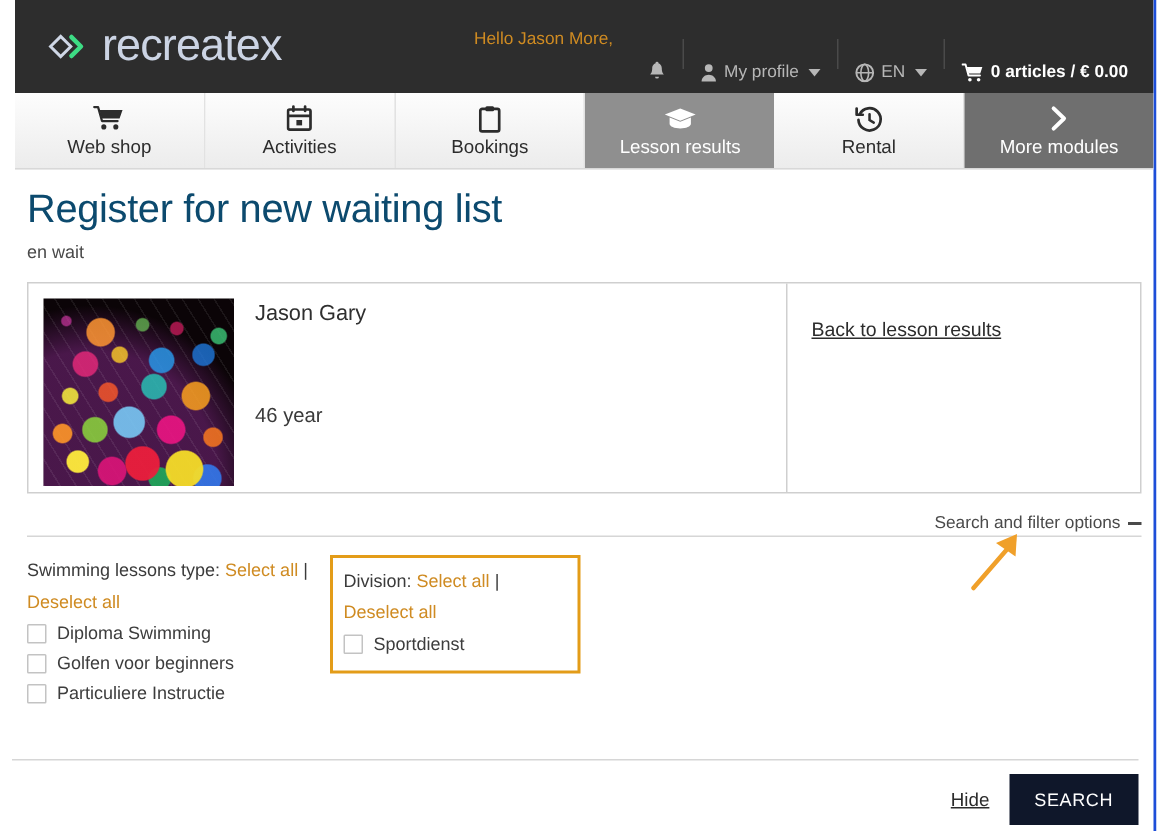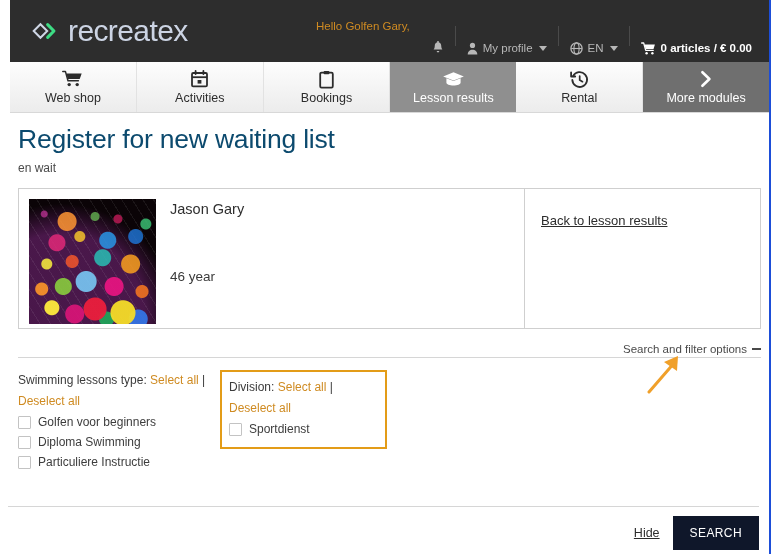--- a/index.html
+++ b/index.html
@@ -328,21 +328,21 @@
     <div class="logo-wrap">
       <span class="ic">
         <svg class="logo-mark" viewBox="0 0 40 32">
           <path d="M13 16 L20.5 8.5 L28 16 L20.5 23.5 Z" fill="none" stroke="#cfd7e6" stroke-width="2.2"></path>
           <path d="M28.5 9 L35.5 16 L28.5 23" fill="none" stroke="#3ddc84" stroke-width="3.4" stroke-linecap="round" stroke-linejoin="round"></path>
         </svg>
       </span>
       <span class="logo-text">recreatex</span>
     </div>
 
-    <div class="hello">Hello Golfen Gary,</div>
+    <div class="hello">Hello Jason More,</div>
 
     <div class="topnav">
 
       <div class="tn-item">
         <span class="ic">
           <svg width="12" height="14" viewBox="0 0 12 14">
             <path d="M6 1.2c-2 0-3.2 1.4-3.2 3.3 0 2.9-1 3.6-1.3 4.1h9c-.3-.5-1.3-1.2-1.3-4.1C9.2 2.6 8 1.2 6 1.2z" fill="#b7b7b7"></path>
             <circle cx="6" cy="1" r="1" fill="#b7b7b7"></circle>
             <path d="M4.7 10.1a1.3 1.3 0 0 0 2.6 0z" fill="#b7b7b7"></path>
           </svg>
@@ -499,25 +499,25 @@
 
     <div class="fcol fcol-1">
       <div class="fhead">
         <span>Swimming lessons type:</span>
         <span class="flink">Select all</span>
         <span class="fsep">|</span>
         <span class="flink">Deselect all</span>
       </div>
       <div class="chk-row">
         <span class="chk-box"></span>
-        <span class="chk-lbl">Golfen voor beginners</span>
+        <span class="chk-lbl">Diploma Swimming</span>
       </div>
       <div class="chk-row">
         <span class="chk-box"></span>
-        <span class="chk-lbl">Diploma Swimming</span>
+        <span class="chk-lbl">Golfen voor beginners</span>
       </div>
       <div class="chk-row">
         <span class="chk-box"></span>
         <span class="chk-lbl">Particuliere Instructie</span>
       </div>
     </div>
 
     <div class="fcol fcol-2">
       <div class="fhead">
         <span>Division:</span>

